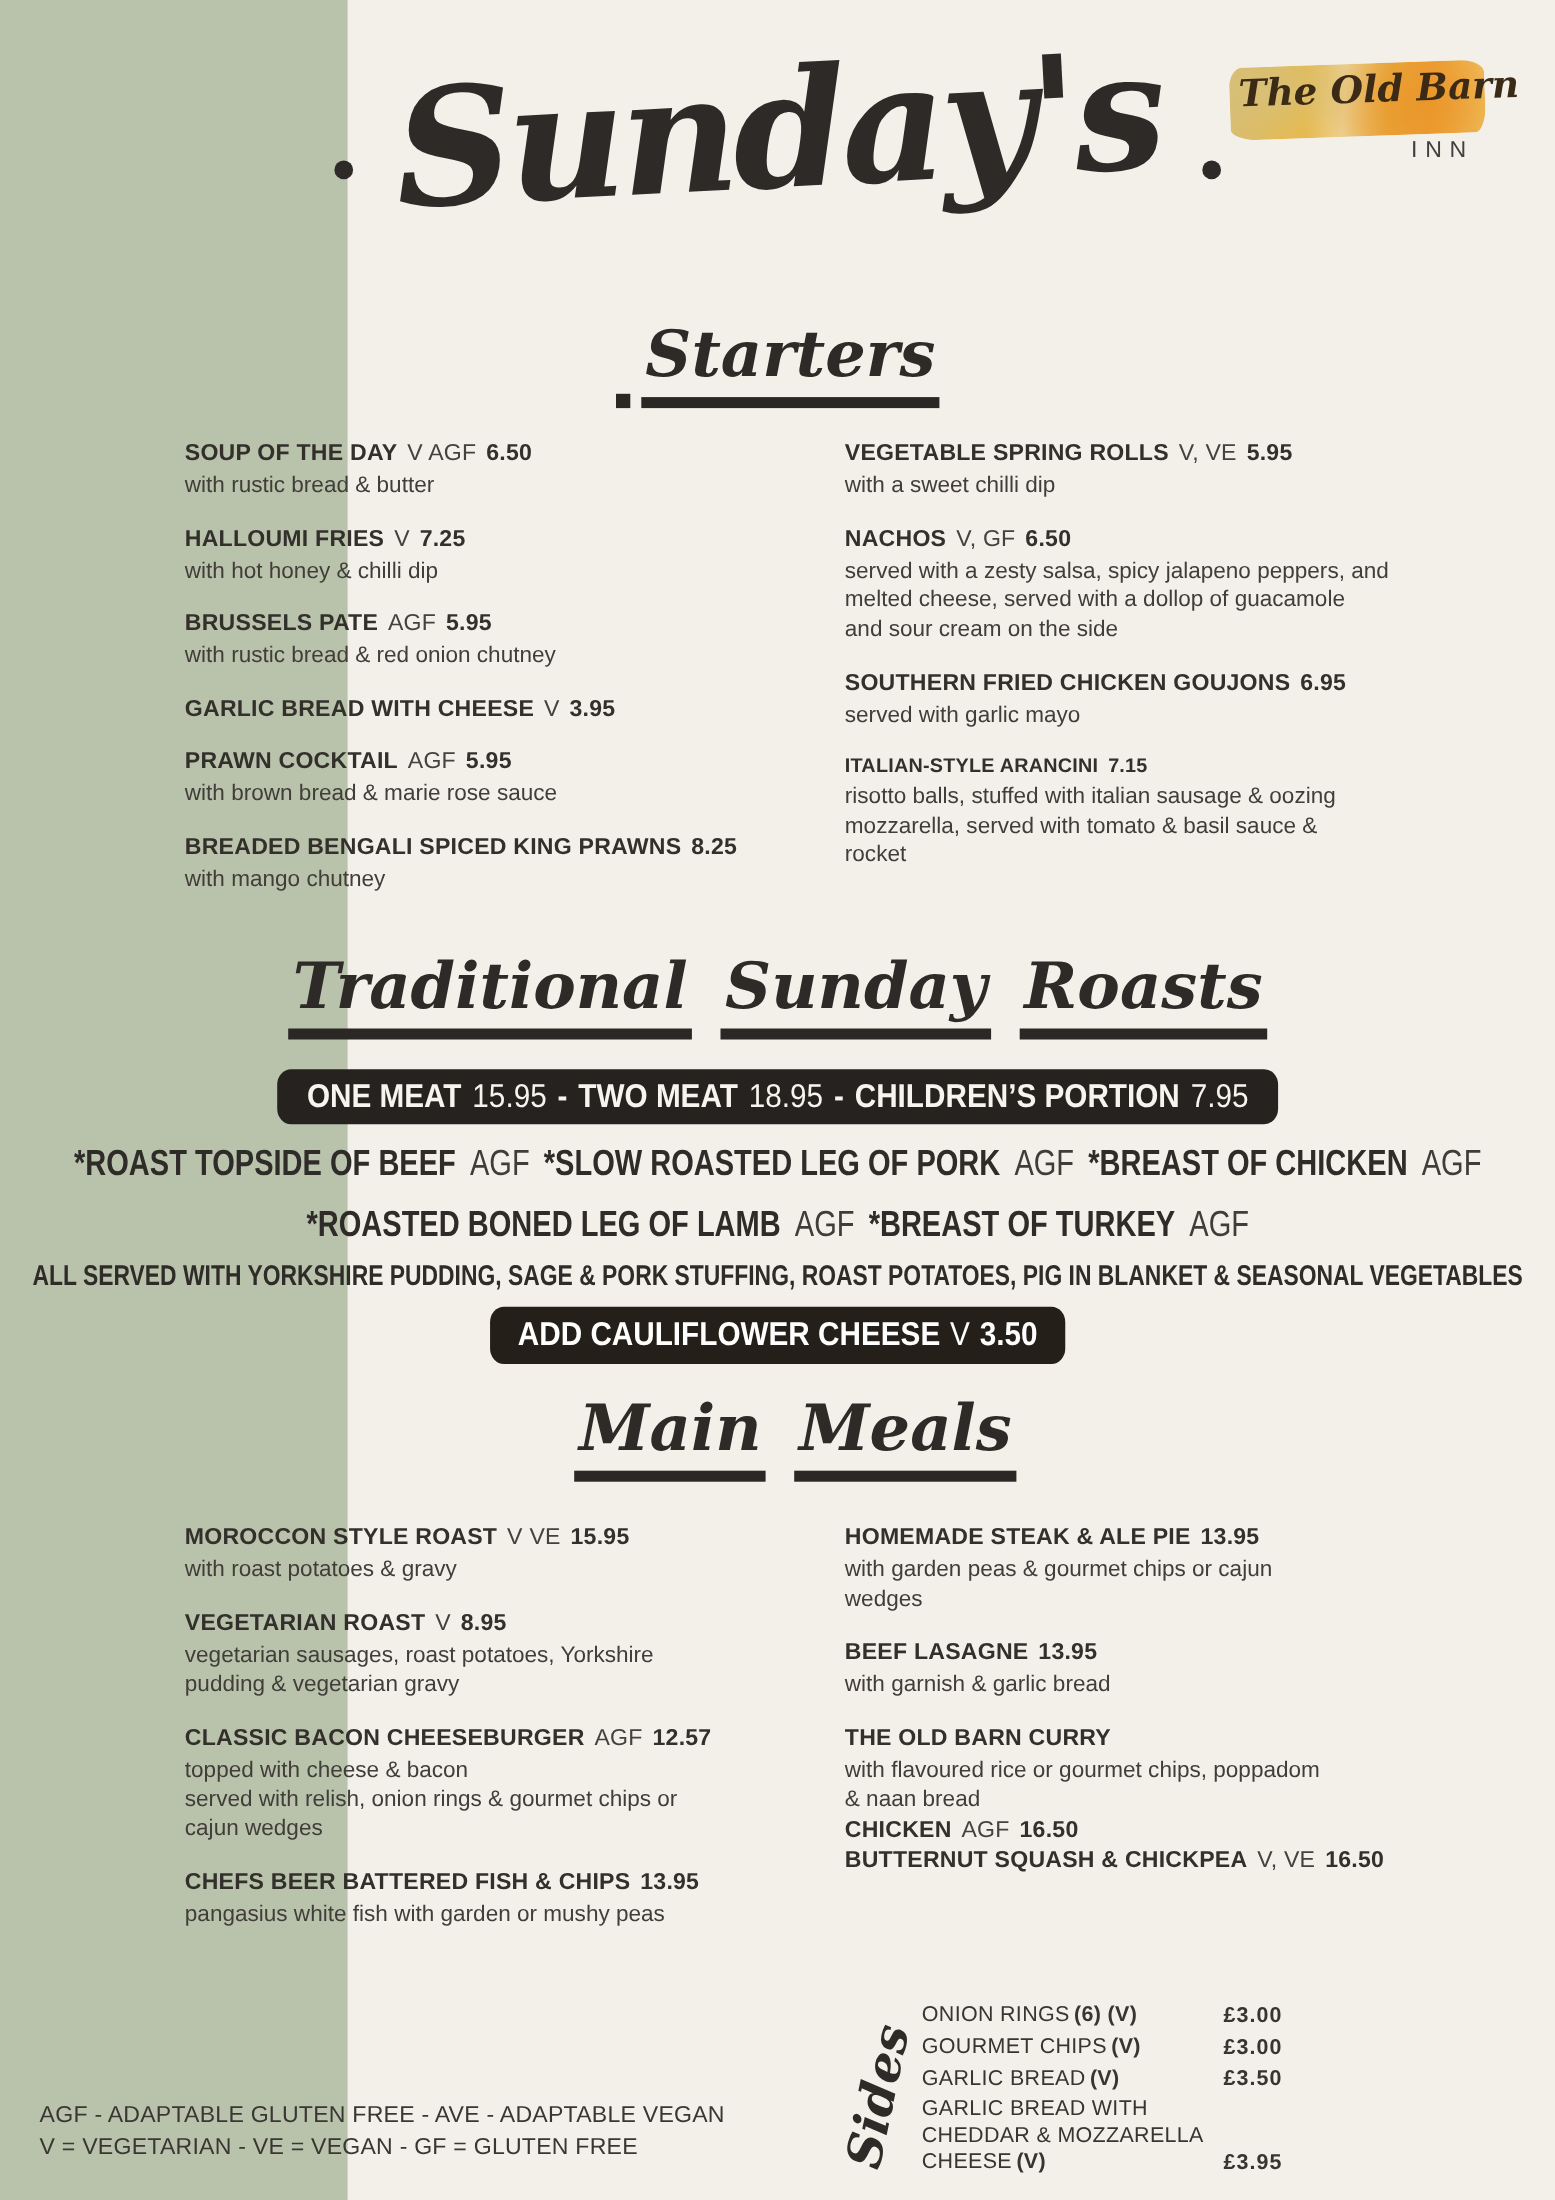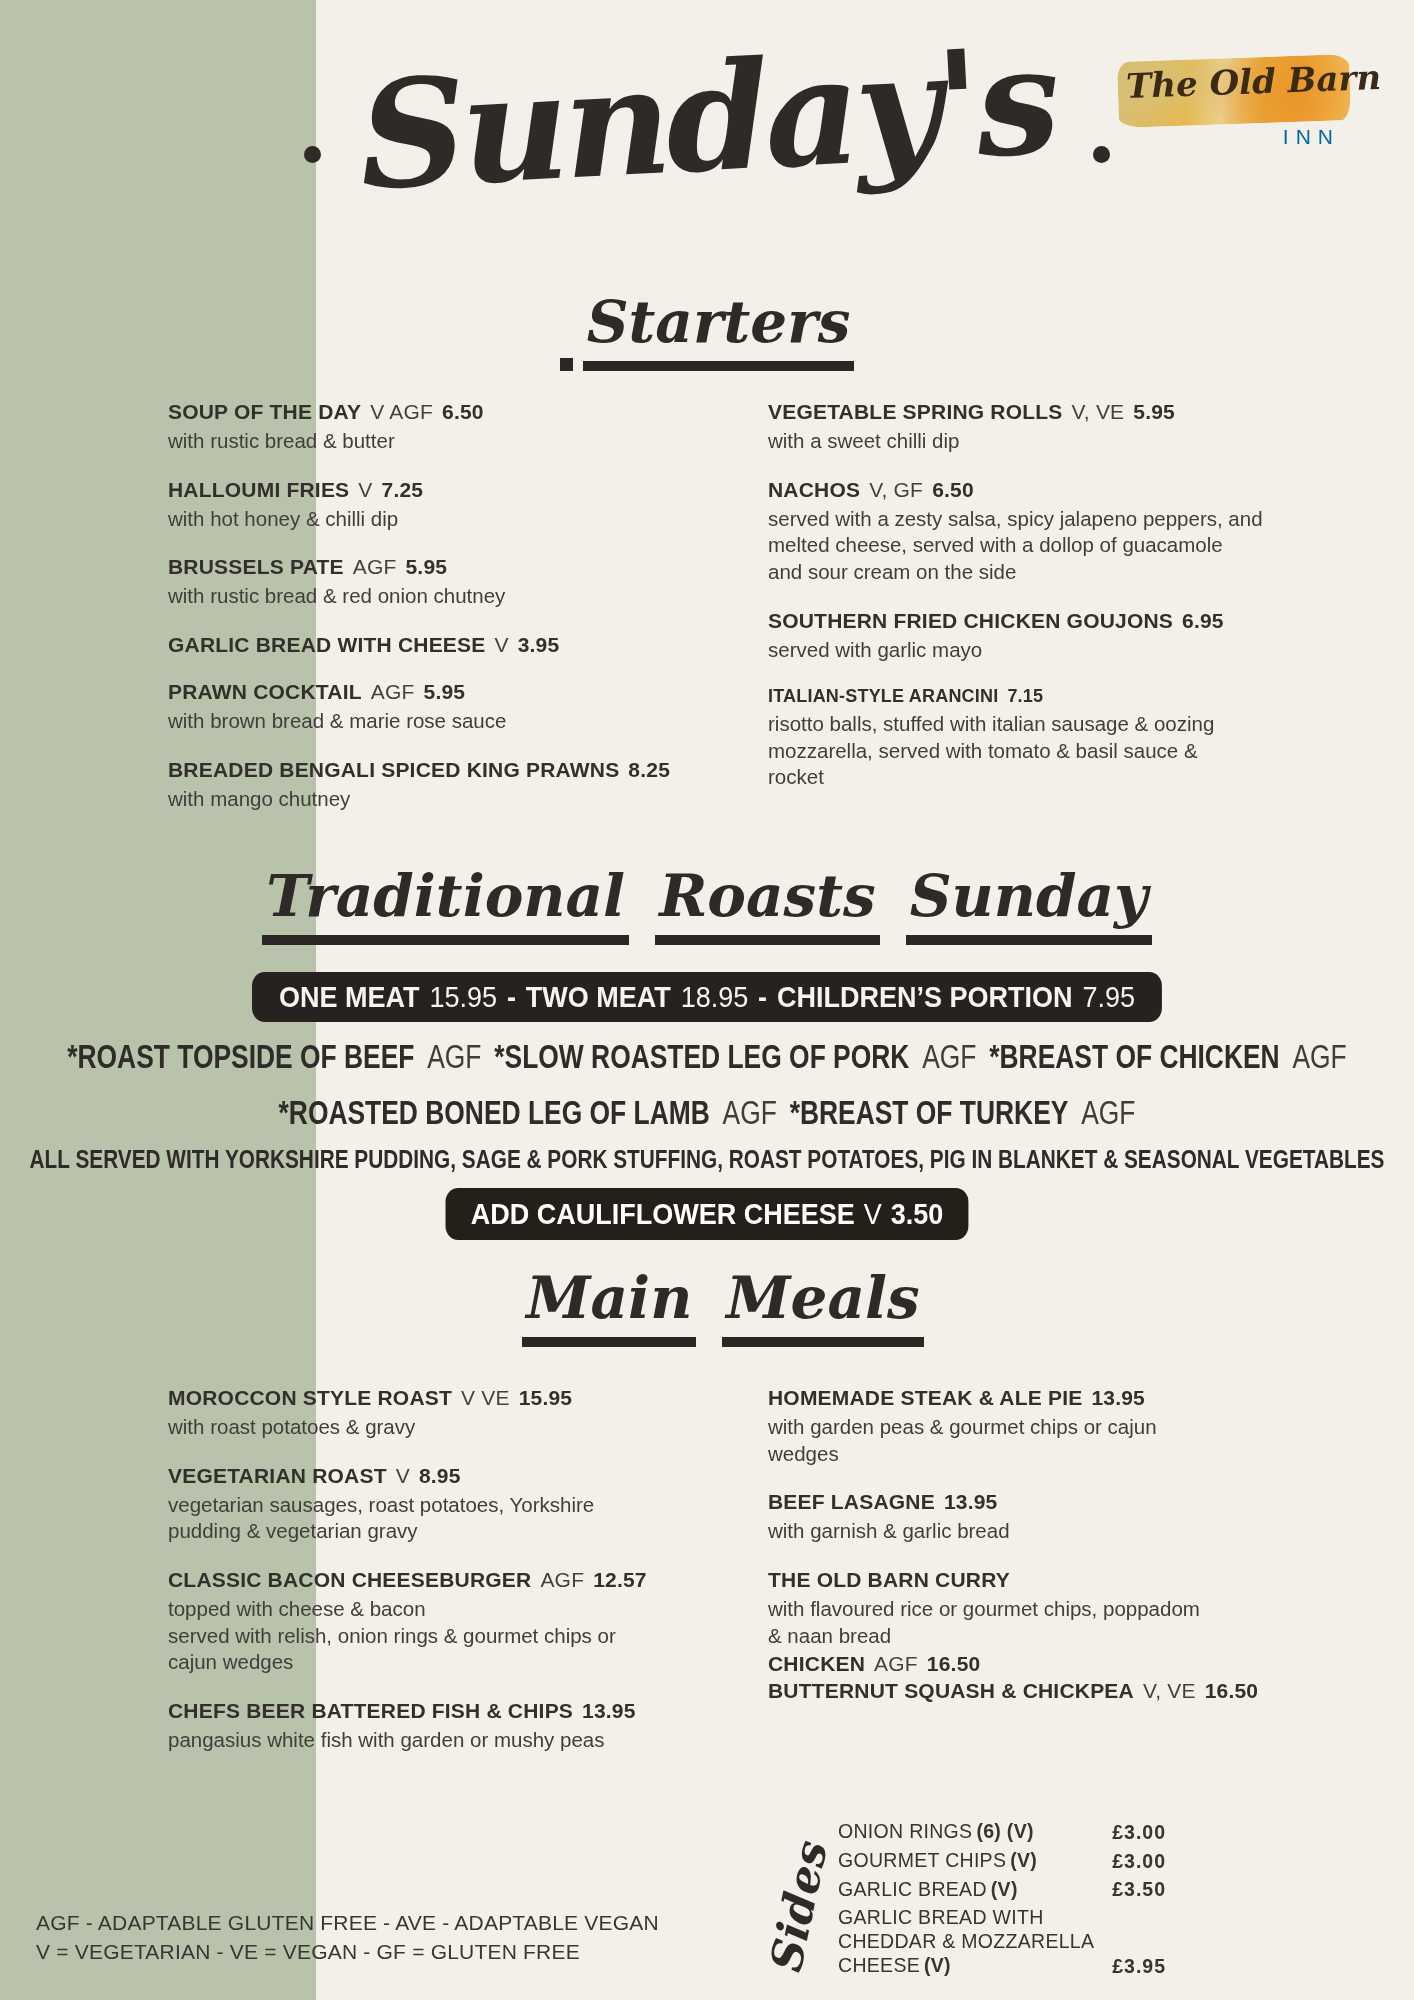--- a/index.html
+++ b/index.html
@@ -70,21 +70,21 @@
     background:
       radial-gradient(60% 120% at 15% 30%, rgba(215,192,122,.95), rgba(215,192,122,0) 70%),
       radial-gradient(50% 130% at 75% 60%, rgba(233,150,40,.85), rgba(233,150,40,0) 75%),
       linear-gradient(95deg,#d8bd72,#e9b845 30%,#ecd193 45%,#e8a83e 62%,#ee9c32 78%,#f0c162 100%);
   }
   .logo-wordmark{
     position:absolute;left:8px;top:8px;width:224px;text-align:center;
     font-family:"DejaVu Serif", serif;font-style:italic;font-weight:700;
     font-size:34px;color:#3a2a16;transform:rotate(-2deg);letter-spacing:0px;white-space:nowrap;
   }
-  .logo-inn{position:absolute;right:18px;bottom:0;font-size:21px;letter-spacing:7px;color:#0369a1;font-weight:400;}
+  .logo-inn{position:absolute;right:18px;bottom:0;font-size:21px;letter-spacing:7px;color:#404040;font-weight:400;}
 
   
   .sides{position:absolute;left:748px;top:1820px;width:430px;}
   .sides-label{
     position:absolute;left:-34px;top:64px;width:170px;text-align:center;
     transform:rotate(-78deg);font-size:44px;line-height:1;
   }
   .side-rows{margin-left:90px;display:flex;flex-direction:column;gap:5px;width:328px;}
   .side-row{display:flex;justify-content:space-between;align-items:flex-end;font-size:19.5px;letter-spacing:.3px;color:#383430;}
   .side-name{width:268px;line-height:1.22;}
@@ -204,22 +204,22 @@
         </div>
         <div class="item-desc">risotto balls, stuffed with italian sausage &amp; oozing
 mozzarella, served with tomato &amp; basil sauce &amp;
 rocket</div>
       </div>
     </div>
   </div>
 
   <div class="section-heading heading-roasts">
     <span class="script sh-word">Traditional</span>
+    <span class="script sh-word">Sunday</span>
     <span class="script sh-word">Roasts</span>
-    <span class="script sh-word">Sunday</span>
   </div>
 
   <div class="banner">
     <span>ONE MEAT</span>
     <span class="num">15.95</span>
     <span>-</span>
     <span>TWO MEAT</span>
     <span class="num">18.95</span>
     <span>-</span>
     <span>CHILDREN’S PORTION</span>

